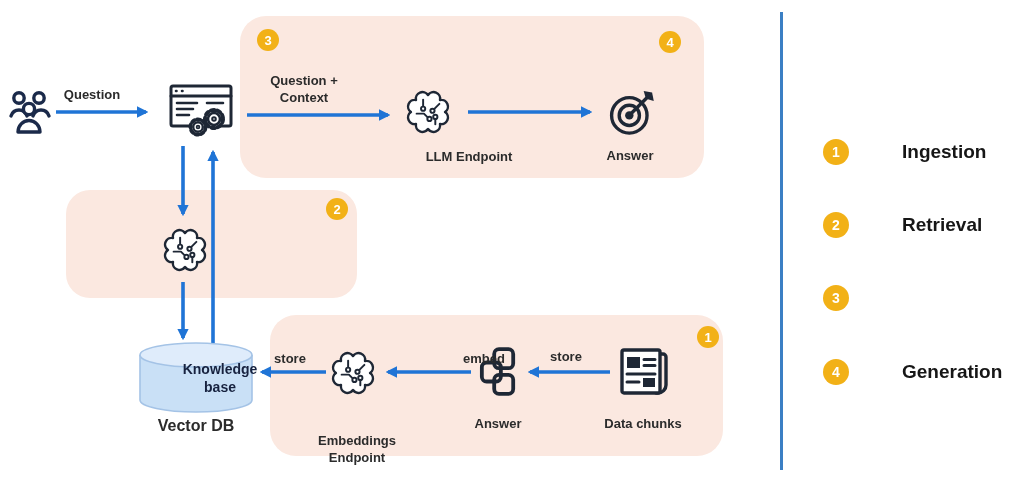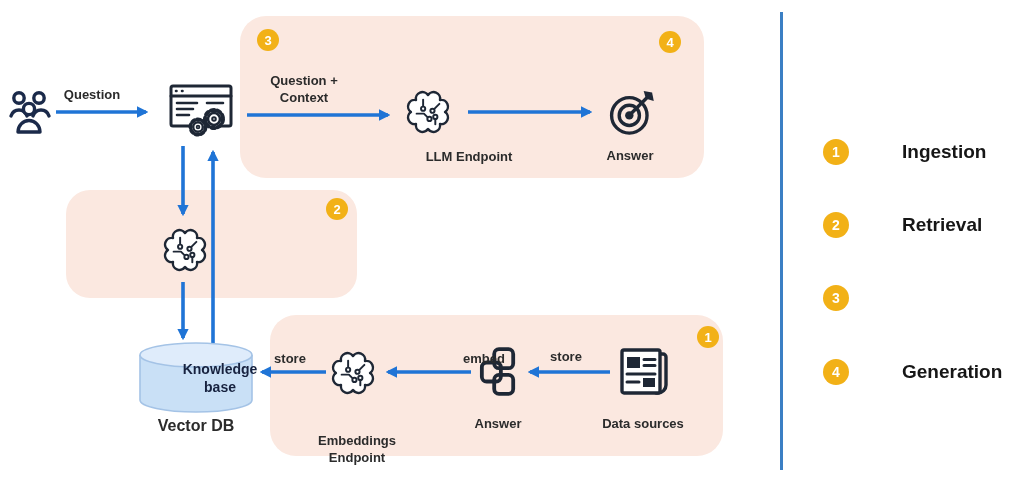--- a/index.html
+++ b/index.html
@@ -208,21 +208,21 @@
   <div class="lbl center" style="left:630px; top:148px;">Answer</div>
   <div class="lbl center" id="cyl-label" style="left:196px; top:360px; font-size:14px;margin-left:24px;">Knowledge
 base</div>
   <div class="lbl center" style="left:196px; top:416px; font-size:16px;">Vector DB</div>
   <div class="lbl center" style="left:290px; top:351px;">store</div>
   <div class="lbl center" style="left:357px; top:413px;margin-top:20px;">Embeddings
 Endpoint</div>
   <div class="lbl center" style="left:444px; top:351px;margin-left:40px;">embed</div>
   <div class="lbl center" style="left:498px; top:416px;">Answer</div>
   <div class="lbl center" style="left:566px; top:349px;">store</div>
-  <div class="lbl center" style="left:643px; top:416px;">Data sources</div>
+  <div class="lbl center" style="left:643px; top:416px;">Data chunks</div>
 
   <div id="divider"></div>
 
   <div class="legend-row" style="top:136px;">
     <div class="legend-badge">1</div>
     <div class="legend-label">Ingestion</div>
   </div>
   <div class="legend-row" style="top:209px;">
     <div class="legend-badge">2</div>
     <div class="legend-label">Retrieval</div>

